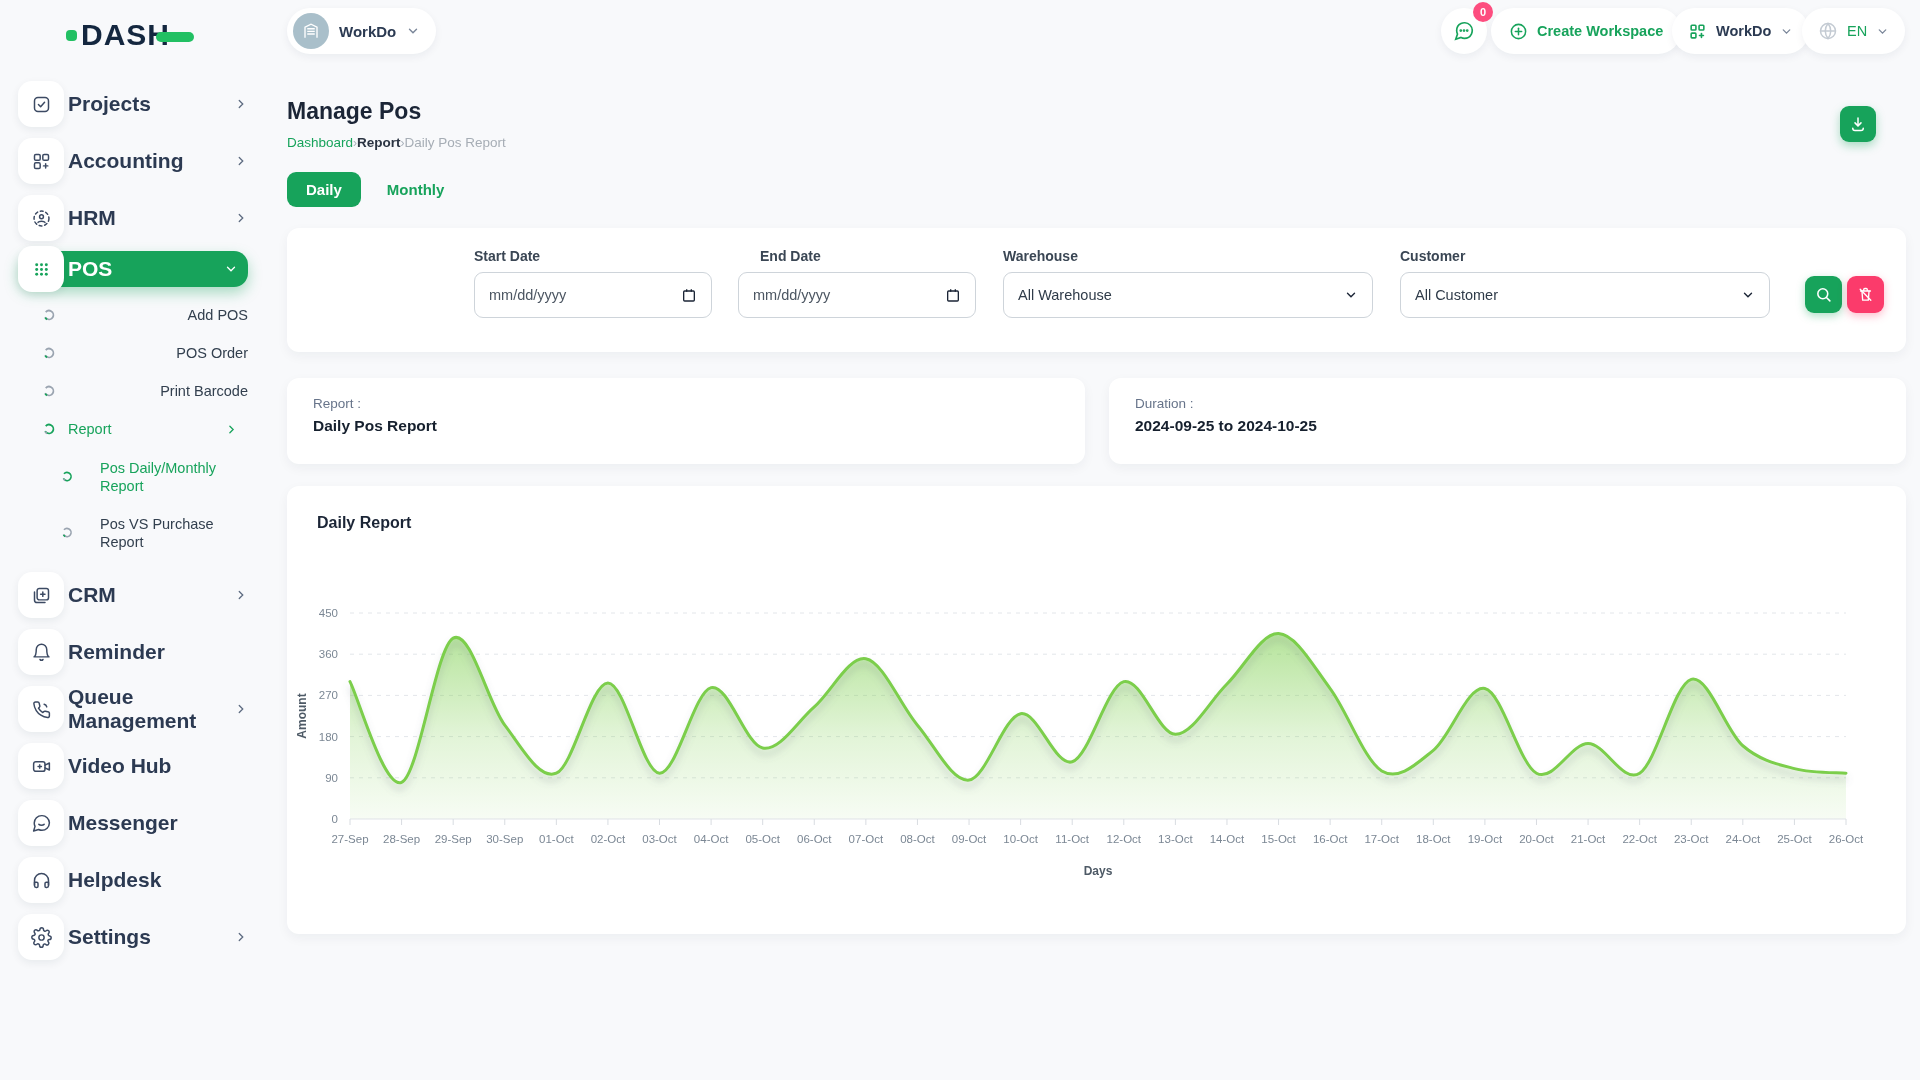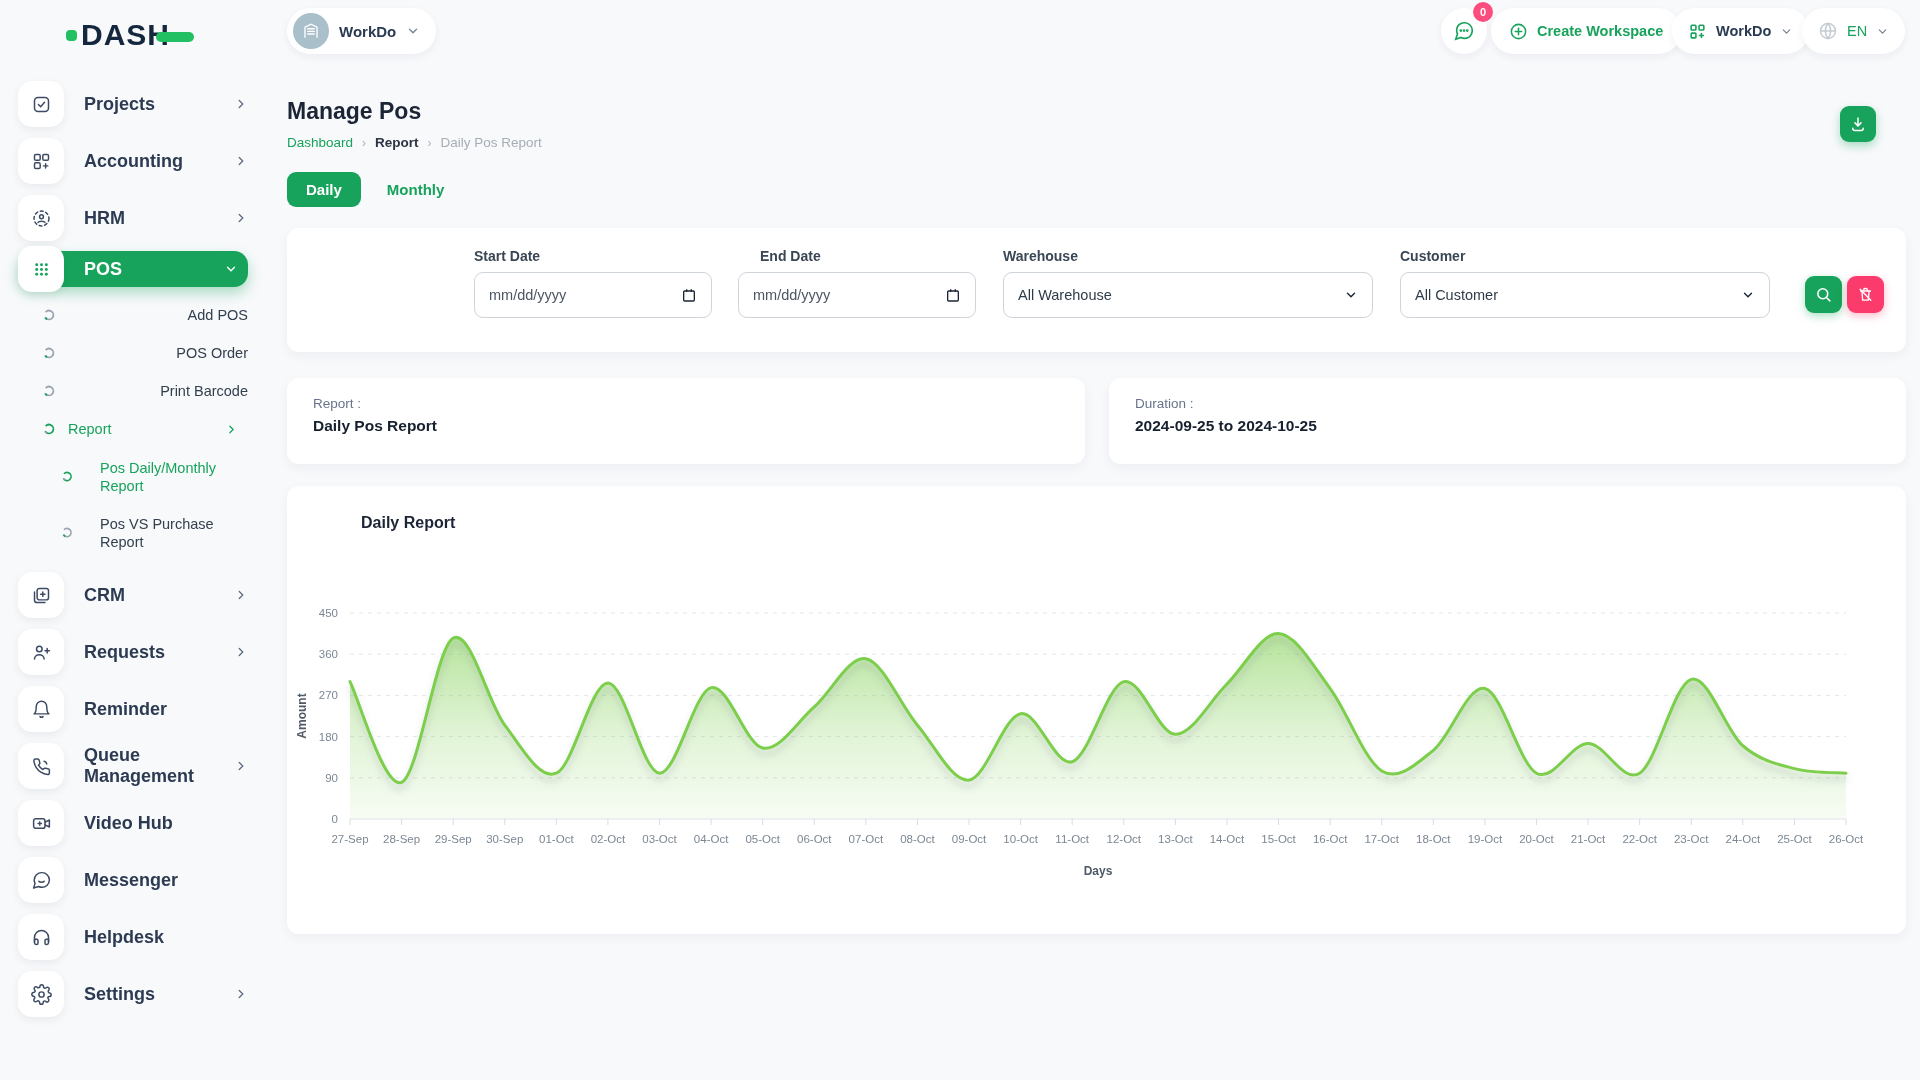--- a/index.html
+++ b/index.html
@@ -24,36 +24,36 @@
     background:#fd4d7f; color:#fff; font-size:11px; font-weight:700; display:flex; align-items:center; justify-content:center; }
   .create-btn { left:1491px; padding:0 18px; color:#17a35b; font-size:14.5px; font-weight:600; }
   .appsw-btn { left:1672px; padding:0 16px; font-size:14.5px; font-weight:600; color:#2b3a52; }
   .lang-btn { left:1802px; padding:0 16px; font-size:14.5px; font-weight:400; color:#17a35b; }
 
   
   .sidebar { position:absolute; left:0; top:62px; width:266px; padding:18px 18px 0 18px; }
   .nav-item { display:flex; align-items:center; height:48px; margin-bottom:9px; cursor:pointer; position:relative; }
   .chip { width:46px; height:46px; border-radius:14px; background:#fff; box-shadow:0 3px 8px rgba(20,40,60,.07);
     display:flex; align-items:center; justify-content:center; flex:0 0 46px; }
-  .nav-label { margin-left:20px; font-size:18px; font-weight:600; color:#2c3a52; }
+  .nav-label { margin-left:4px; font-size:21px; font-weight:600; color:#2c3a52; }
   .chev { margin-left:auto; display:flex; }
   .nav-item.active { background:#17a35b; border-radius:14px; height:36px; margin:0 0 11px 0; padding-right:10px;
     box-shadow:0 6px 14px rgba(23,163,91,.35); }
   .nav-item.active .nav-label { color:#fff; }
   .sub-item { display:flex; align-items:center; margin:0 0 20px 24px; cursor:pointer;justify-content:space-between; }
   .sub-item .bullet { flex:0 0 14px; margin-right:12px; }
   .sub-label { font-size:14.5px; font-weight:500; color:#33404f; line-height:1.25; }
   .sub-item.green .sub-label { color:#17a35b; }
   .sub2 { margin-left:42px; max-width:170px; }
   .sub-item .chev { margin-left:auto; margin-right:4px; }
 
   
   .main { position:absolute; left:287px; top:62px; width:1619px; }
   .page-title { font-size:23px; font-weight:700; color:#1b2536; margin-top:36px; }
-  .breadcrumb { display:flex; align-items:center; gap:9px; margin-top:10px; font-size:13.5px; }
+  .breadcrumb { display:flex; align-items:center; margin-top:10px; font-size:13.5px; }
   .bc-home { color:#17a35b; cursor:pointer; }
   .bc-sep { color:#aab2bb; font-size:12px; }
   .bc-mid { color:#2b3442; font-weight:600; cursor:pointer; }
   .bc-cur { color:#a6adb5; }
   .dl-btn { position:absolute; right:30px; top:44px; width:36px; height:36px; border-radius:9px; background:#17a35b;
     display:flex; align-items:center; justify-content:center; cursor:pointer; box-shadow:0 4px 10px rgba(23,163,91,.35); }
 
   .tabs { display:flex; align-items:center; gap:26px; margin-top:22px; }
   .tab-daily { background:#17a35b; color:#fff; font-size:15px; font-weight:600; padding:9px 19px; border-radius:9px; cursor:pointer; }
   .tab-monthly { color:#17a35b; font-size:15px; font-weight:600; cursor:pointer; }
@@ -68,21 +68,21 @@
   .search-btn { left:1518px; background:#17a35b; box-shadow:0 3px 8px rgba(23,163,91,.35); }
   .reset-btn { left:1560px; background:#fb3b6b; box-shadow:0 3px 8px rgba(251,59,107,.35); }
 
   .info-card { top:316px; height:86px; padding:18px 26px; }
   .report-card { left:0; width:798px; }
   .duration-card { left:822px; width:797px; }
   .info-label { font-size:13.5px; color:#67748a; }
   .info-value { font-size:15.5px; font-weight:700; color:#16202e; margin-top:6px; }
 
   .chart-card { left:0; top:424px; width:1619px; height:448px; }
-  .chart-title { position:absolute; left:30px; top:28px; font-size:16px; font-weight:700; color:#1b2536;margin-left:44px; }
+  .chart-title { position:absolute; left:30px; top:28px; font-size:16px; font-weight:700; color:#1b2536; }
   #chart-svg { position:absolute; left:3px; top:72px; }
 
   .axis-text { font-size:11.5px; fill:#7b8794; }
   .axis-label { font-size:12px; font-weight:700; fill:#4e5a66; }
 </style>
 </head>
 <body>
 
 <div class="logo">
   <span class="logo-dot"></span>
@@ -286,36 +286,20 @@
         </svg>
       </span>
     <span class="nav-label">CRM</span>
     <span class="chev">
         <svg width="14" height="14" viewBox="0 0 24 24" fill="none" stroke="#5d6b80" stroke-width="2.2" stroke-linecap="round">
           <polyline points="9 6 15 12 9 18"></polyline>
         </svg>
       </span>
   </div>
 
-  <div class="nav-item">
-    <span class="chip">
-        <svg width="21" height="21" viewBox="0 0 24 24" fill="none" stroke="#3c4a63" stroke-width="1.7" stroke-linecap="round">
-          <circle cx="9.5" cy="8" r="3.2"></circle>
-          <path d="M4 19.5c0-3.2 2.8-5 5.5-5s5.5 1.8 5.5 5"></path>
-          <line x1="18.5" y1="7.5" x2="18.5" y2="12.5"></line>
-          <line x1="16" y1="10" x2="21" y2="10"></line>
-        </svg>
-      </span>
-    <span class="nav-label">Requests</span>
-    <span class="chev">
-        <svg width="14" height="14" viewBox="0 0 24 24" fill="none" stroke="#5d6b80" stroke-width="2.2" stroke-linecap="round">
-          <polyline points="9 6 15 12 9 18"></polyline>
-        </svg>
-      </span>
-  </div>
 
   <div class="nav-item">
     <span class="chip">
         <svg width="21" height="21" viewBox="0 0 24 24" fill="none" stroke="#3c4a63" stroke-width="1.7" stroke-linecap="round" stroke-linejoin="round">
           <path d="M18 8.5A6 6 0 0 0 6 8.5c0 7-2.5 8.5-2.5 8.5h17S18 15.5 18 8.5"></path>
           <path d="M13.7 20a2 2 0 0 1-3.4 0"></path>
         </svg>
       </span>
     <span class="nav-label">Reminder</span>
   </div>

